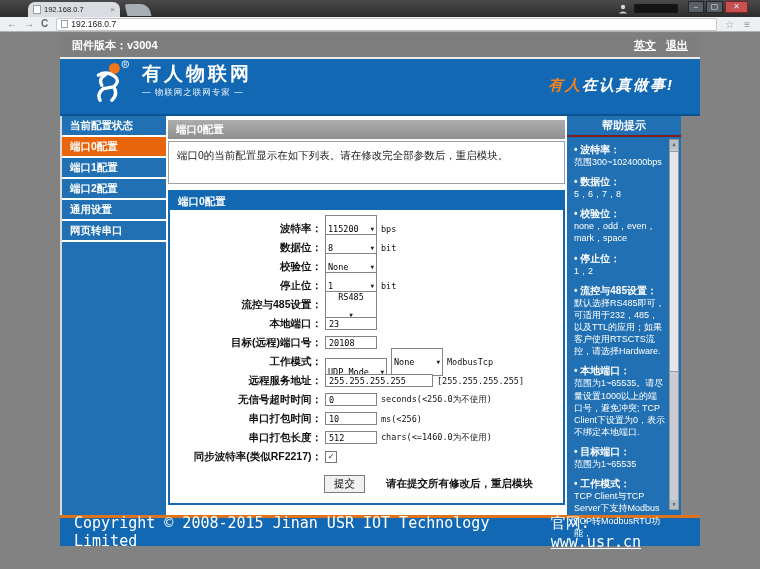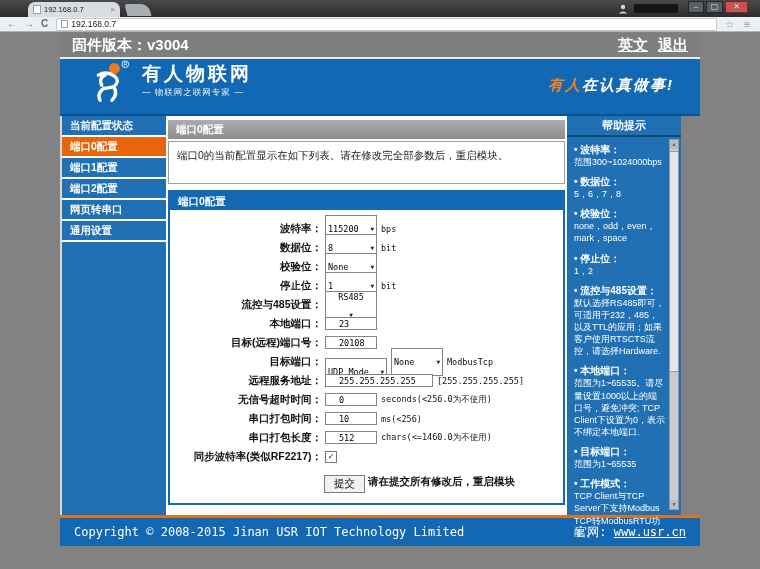--- a/index.html
+++ b/index.html
@@ -22,21 +22,21 @@
   #addressbar{position:absolute;left:0;top:17px;width:760px;height:15px;background:#edf0f2;
     border-bottom:1px solid #b3b3b3;display:flex;align-items:center;box-sizing:border-box;}
   .nav-glyph{font-size:10px;color:#5f6a72;margin-left:7px;line-height:1;}
   .urlbox{flex:1;height:11px;margin:0 8px 0 8px;background:#fff;border:1px solid #c3c7cb;
     border-radius:2px;display:flex;align-items:center;font-size:8.5px;color:#222;padding:0 4px;}
   .bar-icon{font-size:10px;color:#8a9096;margin-right:10px;}
   
   #site{position:absolute;left:60px;top:33px;width:640px;}
   .topbar{height:24px;background:#7e7e7e;border-bottom:2px solid #ececec;color:#fff;
     display:flex;align-items:center;padding:0 12px;box-sizing:content-box;
-    font-size:15px;font-weight:bold;}
+    font-size:11px;font-weight:bold;}
   .topbar-links{margin-left:auto;display:flex;gap:10px;}
   .topbar-links span{text-decoration:underline;cursor:pointer;}
   .header{height:55px;background:#1268b2;border-bottom:2px solid #0a5292;position:relative;}
   .logo-wrap{position:absolute;left:30px;top:1px;display:flex;align-items:center;}
   .logo-text{margin-left:10px;color:#fff;}
   .logo-title{font-size:19px;font-weight:bold;letter-spacing:3px;line-height:1.2;}
   .logo-tagline{font-size:8.5px;color:#eaf3fb;letter-spacing:1px;margin-top:2px;}
   .slogan{position:absolute;right:26px;top:17px;font-size:15px;font-weight:bold;font-style:italic;
     color:#fff;letter-spacing:2px;margin-left:44px;}
   .slogan .orange{color:#f5821f;}
@@ -56,46 +56,46 @@
     font-size:10.5px;padding-left:8px;}
   .form{padding:9px 0 10px;}
   .row{display:flex;align-items:center;height:19px;font-size:10.5px;}
   .lbl{width:152px;flex:none;text-align:right;font-weight:bold;color:#111;}
   .ctl{display:flex;align-items:center;margin-left:3px;gap:4px;}
   .sel{border:1px solid #848484;background:#fff;height:28px;box-sizing:border-box;width:52px;
     display:flex;align-items:center;justify-content:space-between;padding:0 2px;
     font-family:"DejaVu Sans Mono","Liberation Mono",monospace;font-size:8.5px;cursor:pointer;}
   .arr{font-size:6px;color:#222;}
   .tin{border:1px solid #848484;background:#fff;height:13px;box-sizing:border-box;width:52px;
-    display:flex;align-items:center;padding:0 13px;
+    display:flex;align-items:center;padding:0 3px;
     font-family:"DejaVu Sans Mono","Liberation Mono",monospace;font-size:8.5px;}
   .tin.wide{width:108px;}
   .suffix{font-family:"DejaVu Sans Mono","Liberation Mono",monospace;font-size:8.5px;color:#111;}
   .cbx{width:10px;height:10px;border:1px solid #767676;background:#fff;display:flex;
     align-items:center;justify-content:center;font-size:8px;color:#222;cursor:pointer;}
-  .submit-row{margin-top:9px;display:flex;align-items:flex-start;padding-left:154px;gap:3px;}
+  .submit-row{margin-top:9px;display:flex;align-items:center;padding-left:154px;gap:21px;}
   .btn{border:1px solid #7d7d7d;background:#f1f1f1;font-size:10.5px;padding:1px 9px;cursor:pointer;}
   .submit-hint{font-size:10.5px;font-weight:bold;color:#111;}
   .help{width:114px;flex:none;background:#2170b4;border-left:2px solid #fff;position:relative;}
   .help-title{height:19px;line-height:19px;text-align:center;color:#fff;font-weight:bold;
-    font-size:11px;border-bottom:2px solid #0c4a6e;}
+    font-size:11px;border-bottom:2px solid #7f1d1d;}
   .help-body{padding:6px 15px 6px 7px;color:#fff;}
   .help-item{margin-bottom:7px;}
   .help-label{font-size:10px;font-weight:bold;line-height:1.3;}
   .help-text{font-size:9px;line-height:1.35;}
   .scrollbar{position:absolute;right:2px;top:23px;bottom:5px;width:10px;background:#c9cdd1;
     border:1px solid #97999c;box-sizing:border-box;}
   .sb-btn{position:absolute;left:0;width:8px;height:9px;background:#b9bec3;color:#55585c;
     font-size:5px;text-align:center;line-height:9px;}
   .sb-thumb{position:absolute;left:0px;top:11px;width:8px;height:60%;background:#e4e7ea;
     border-top:1px solid #97999c;border-bottom:1px solid #97999c;box-sizing:border-box;}
   .filler{flex:1;background:#828282;}
   .footer{height:28px;background:#1268b2;border-top:3px solid #e0721c;display:flex;
     align-items:center;padding:0 14px;color:#fff;
-    font-family:"DejaVu Sans Mono","Liberation Mono",monospace;font-size:12px;}
+    font-family:"DejaVu Sans Mono","Liberation Mono",monospace;font-size:15px;}
   .footer-right{margin-left:auto;}
   .footer-right a{color:#fff;}
 </style>
 </head>
 <body>
 
 <div id="titlebar">
   <div class="tab">
     <span class="favicon"></span>
     <span>192.168.0.7</span>
@@ -151,22 +151,22 @@
       <span class="orange">有人</span><span>在认真做事!</span>
     </div>
   </div>
 
   <div class="page-body">
     <div class="sidebar">
         <div class="side-item">当前配置状态</div>
         <div class="side-item active">端口0配置</div>
         <div class="side-item">端口1配置</div>
         <div class="side-item">端口2配置</div>
+        <div class="side-item">通用设置</div>
         <div class="side-item">网页转串口</div>
-        <div class="side-item">通用设置</div>
       </div>
 
     <div class="main">
       <div class="gray-title">端口0配置</div>
       <div class="desc-box">端口0的当前配置显示在如下列表。请在修改完全部参数后，重启模块。</div>
       <div class="panel">
         <div class="panel-title">端口0配置</div>
         <div class="form">
             <div class="row">
               <span class="lbl">波特率：</span>
@@ -222,21 +222,21 @@
                 <span class="tin">23</span>
               </span>
             </div>
             <div class="row">
               <span class="lbl">目标(远程)端口号：</span>
               <span class="ctl">
                 <span class="tin">20108</span>
               </span>
             </div>
             <div class="row">
-              <span class="lbl">目标端口：</span>
+              <span class="lbl">工作模式：</span>
               <span class="ctl">
                 <span class="sel" style="width: 62px; margin-top: 20px;">
                   <span>UDP Mode</span>
                   <span class="arr">▼</span>
                 </span>
                 <span class="sel" style="width: 52px;">
                   <span>None</span>
                   <span class="arr">▼</span>
                 </span>
                 <span class="suffix">ModbusTcp</span>

